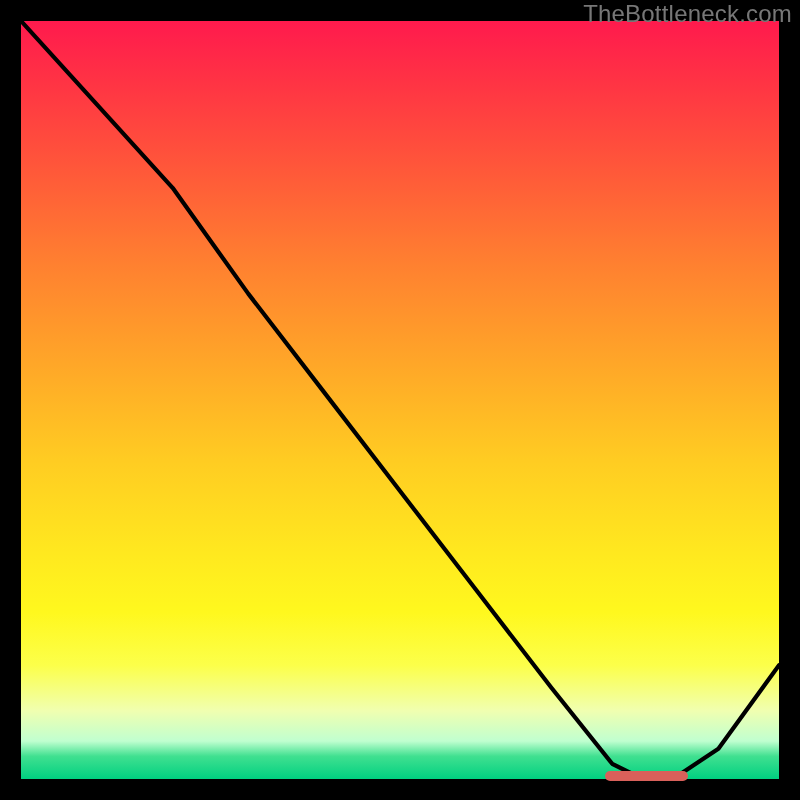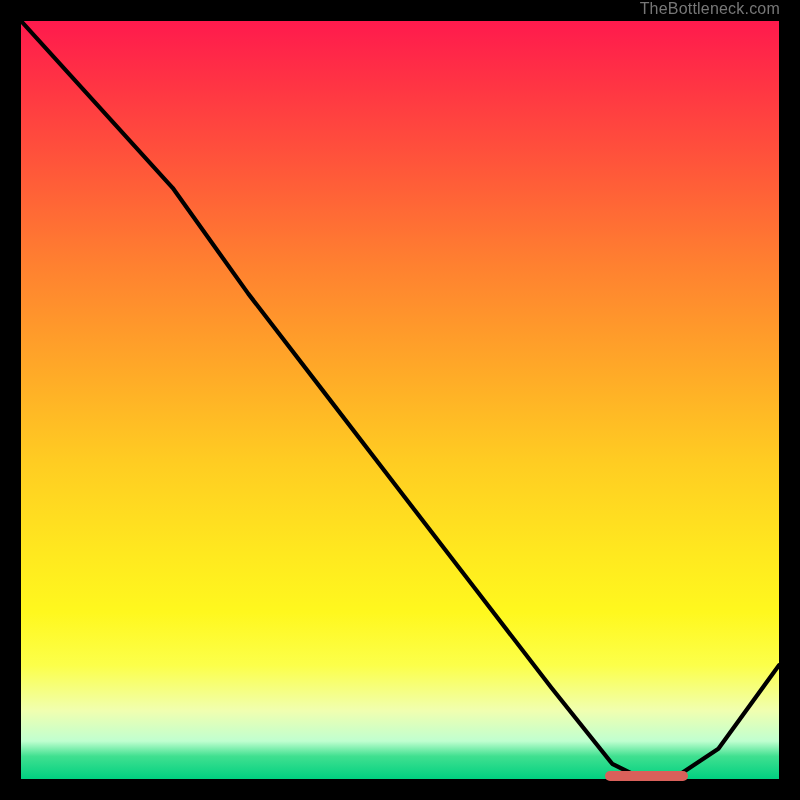--- a/index.html
+++ b/index.html
@@ -28,23 +28,23 @@
       #fff81e 78%,
       #fcff4a 85%,
       #f0ffb0 91%,
       #c0ffd0 95%,
       #40e090 97%,
       #00d080 100%);
   }
   .watermark {
     position: absolute;
     top: 0px;
-    right: 20px;
+    right: 8px;
     color: #777;
-    font-size: 16px;
+    font-size: 24px;
     font-weight: 500;
     letter-spacing: 0.2px;
   }
   svg.curve {
     position: absolute;
     left: 21px;
     top: 21px;
     width: 758px;
     height: 758px;
   }

